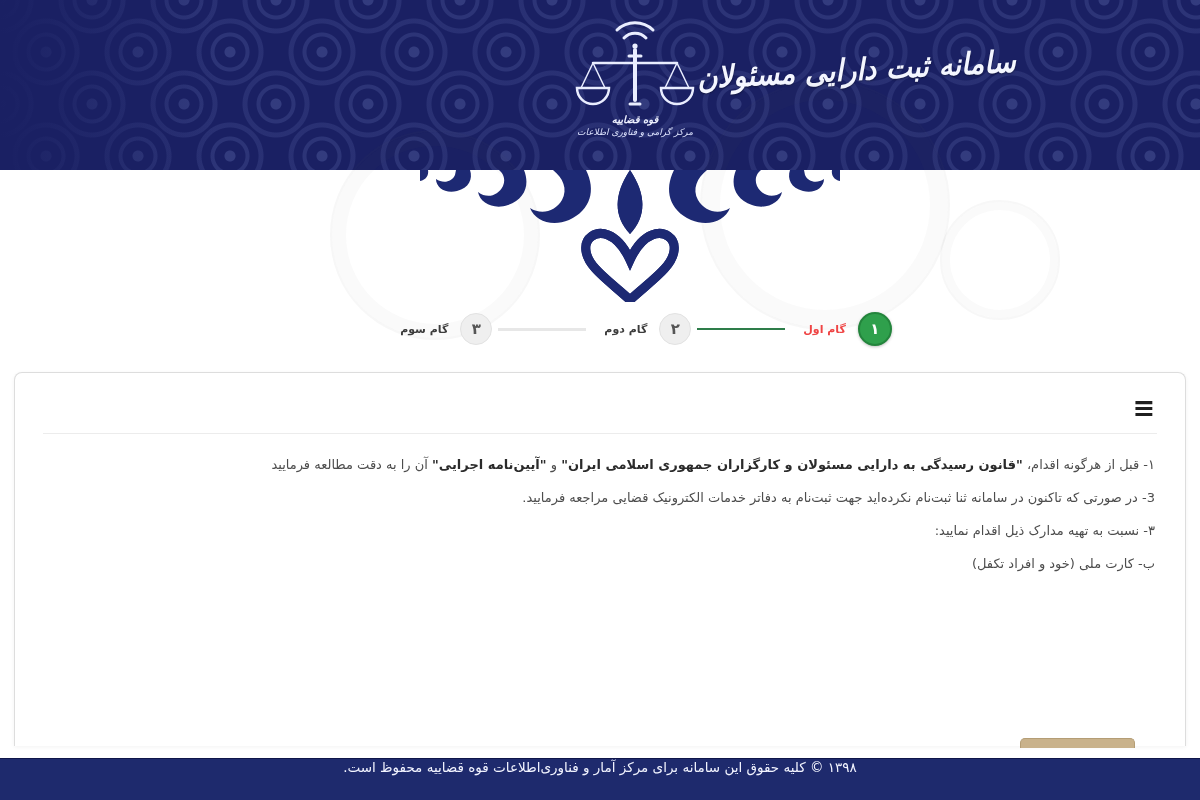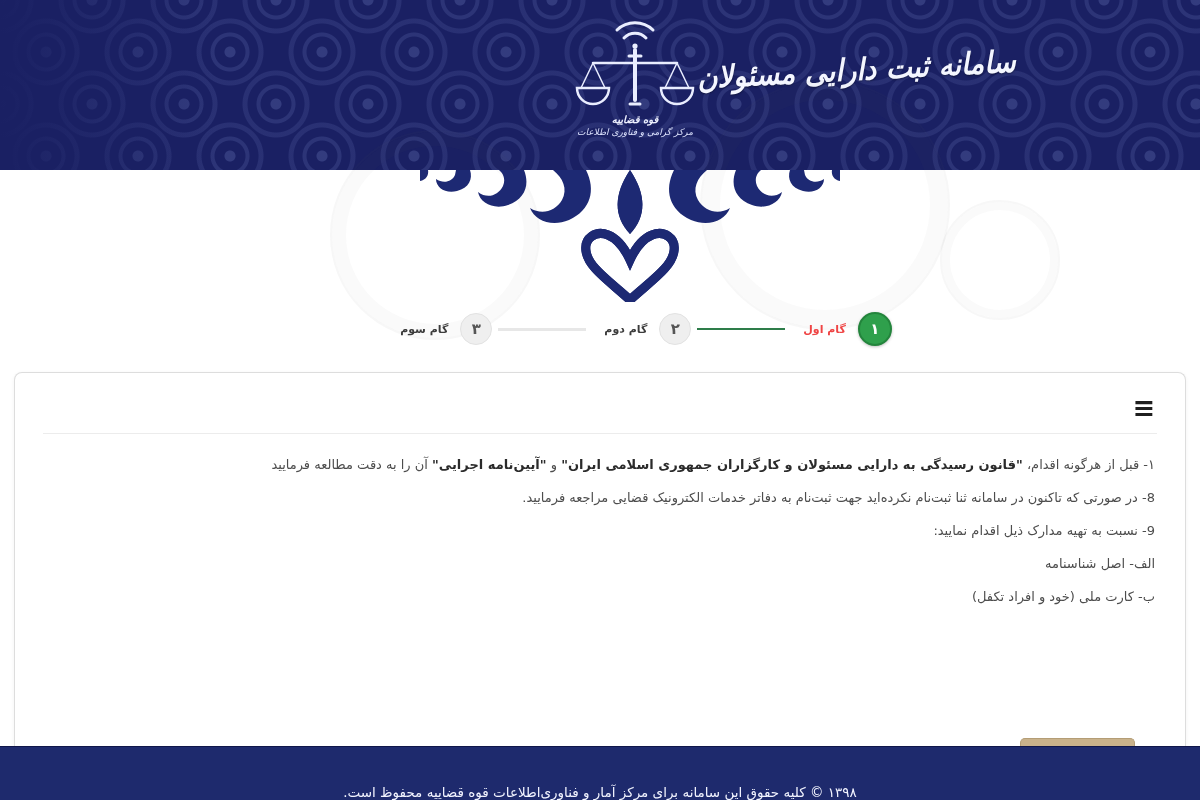--- a/index.html
+++ b/index.html
@@ -82,22 +82,22 @@
   .notice-item { font-size:13px; color:#4d4d4d; line-height:33px; text-align:right; }
   .notice-item b { color:#2b2b2b; }
 
   .cutoff-button {
     position:absolute; bottom:52px; left:1020px; width:115px; height:10px;
     background:#c9b28b; border-radius:5px 5px 0 0; border:1px solid #b49d75; border-bottom:none;
   }
 
   
   .footer {
-    position:absolute; left:0; bottom:0; width:1200px; height:54px;
-    background:#1e2a6d; display:flex; align-items:flex-end; justify-content:center;
+    position:absolute; left:0; bottom:0; width:1200px; height:42px;
+    background:#1e2a6d; display:flex; align-items:flex-start; justify-content:center;
     border-top:1px solid #10164a;
   }
   .footer-text { color:#f2f4ff; font-size:13.5px; direction:rtl; }
 </style>
 </head>
 <body>
 
 <div class="stage">
 
   <div class="header">
@@ -163,23 +163,22 @@
     </div>
   </div>
 
   <div class="card">
     <div class="card-head">
       <span class="menu-icon">≡</span>
     </div>
     <div class="card-divider"></div>
     <div class="notice-list" id="notice-list">
         <div class="notice-item"><span>۱- قبل از هرگونه اقدام، </span><b>"قانون رسیدگی به دارایی مسئولان و کارگزاران جمهوری اسلامی ایران"</b><span> و </span><b>"آیین‌نامه اجرایی"</b><span> آن را به دقت مطالعه فرمایید</span></div>
-        <div class="notice-item"><span>8- در صورتی که تاکنون در سامانه ثنا ثبت‌نام نکرده‌اید جهت ثبت‌نام به دفاتر خدمات الکترونیک قضایی مراجعه فرمایید.</span></div>
-        <div class="notice-item"><span>9- نسبت به تهیه مدارک ذیل اقدام نمایید:</span></div>
-        <div class="notice-item"><span>الف- اصل شناسنامه</span></div>
+        <div class="notice-item"><span>3- در صورتی که تاکنون در سامانه ثنا ثبت‌نام نکرده‌اید جهت ثبت‌نام به دفاتر خدمات الکترونیک قضایی مراجعه فرمایید.</span></div>
+        <div class="notice-item"><span>۳- نسبت به تهیه مدارک ذیل اقدام نمایید:</span></div>
         <div class="notice-item"><span>ب- کارت ملی (خود و افراد تکفل)</span></div>
       </div>
   </div>
 
   <div class="cutoff-button"></div>
 
   <div class="footer">
     <div class="footer-text">۱۳۹۸ © کلیه حقوق این سامانه برای مرکز آمار و فناوری‌اطلاعات قوه قضاییه محفوظ است.</div>
   </div>
 

